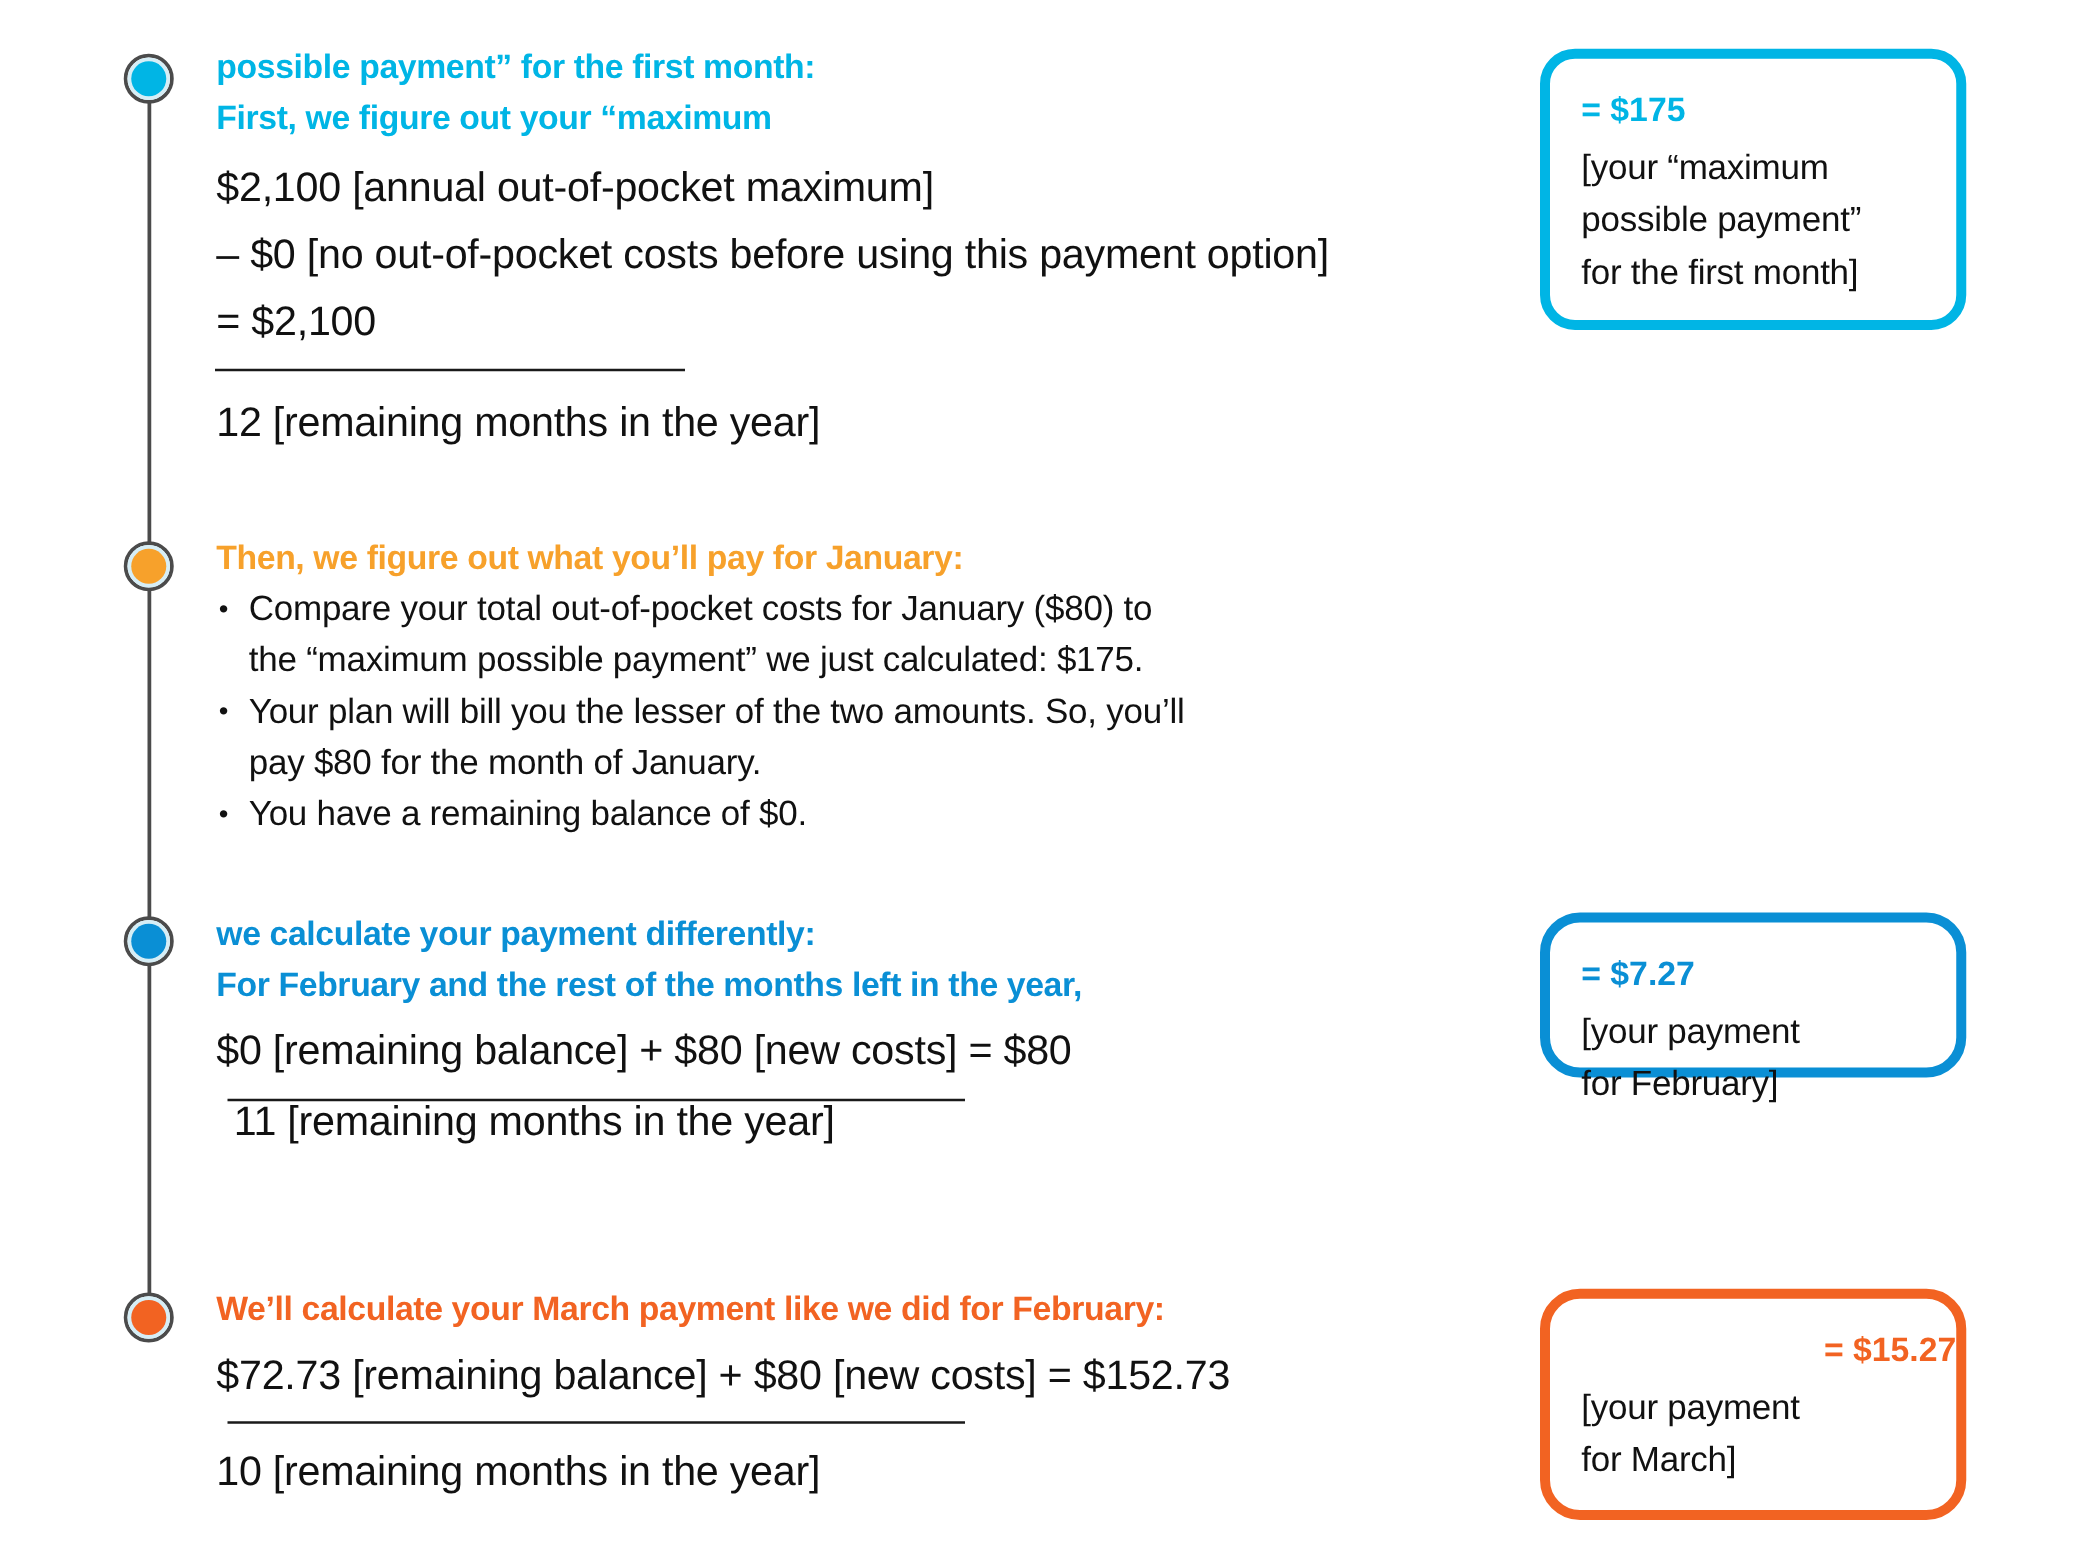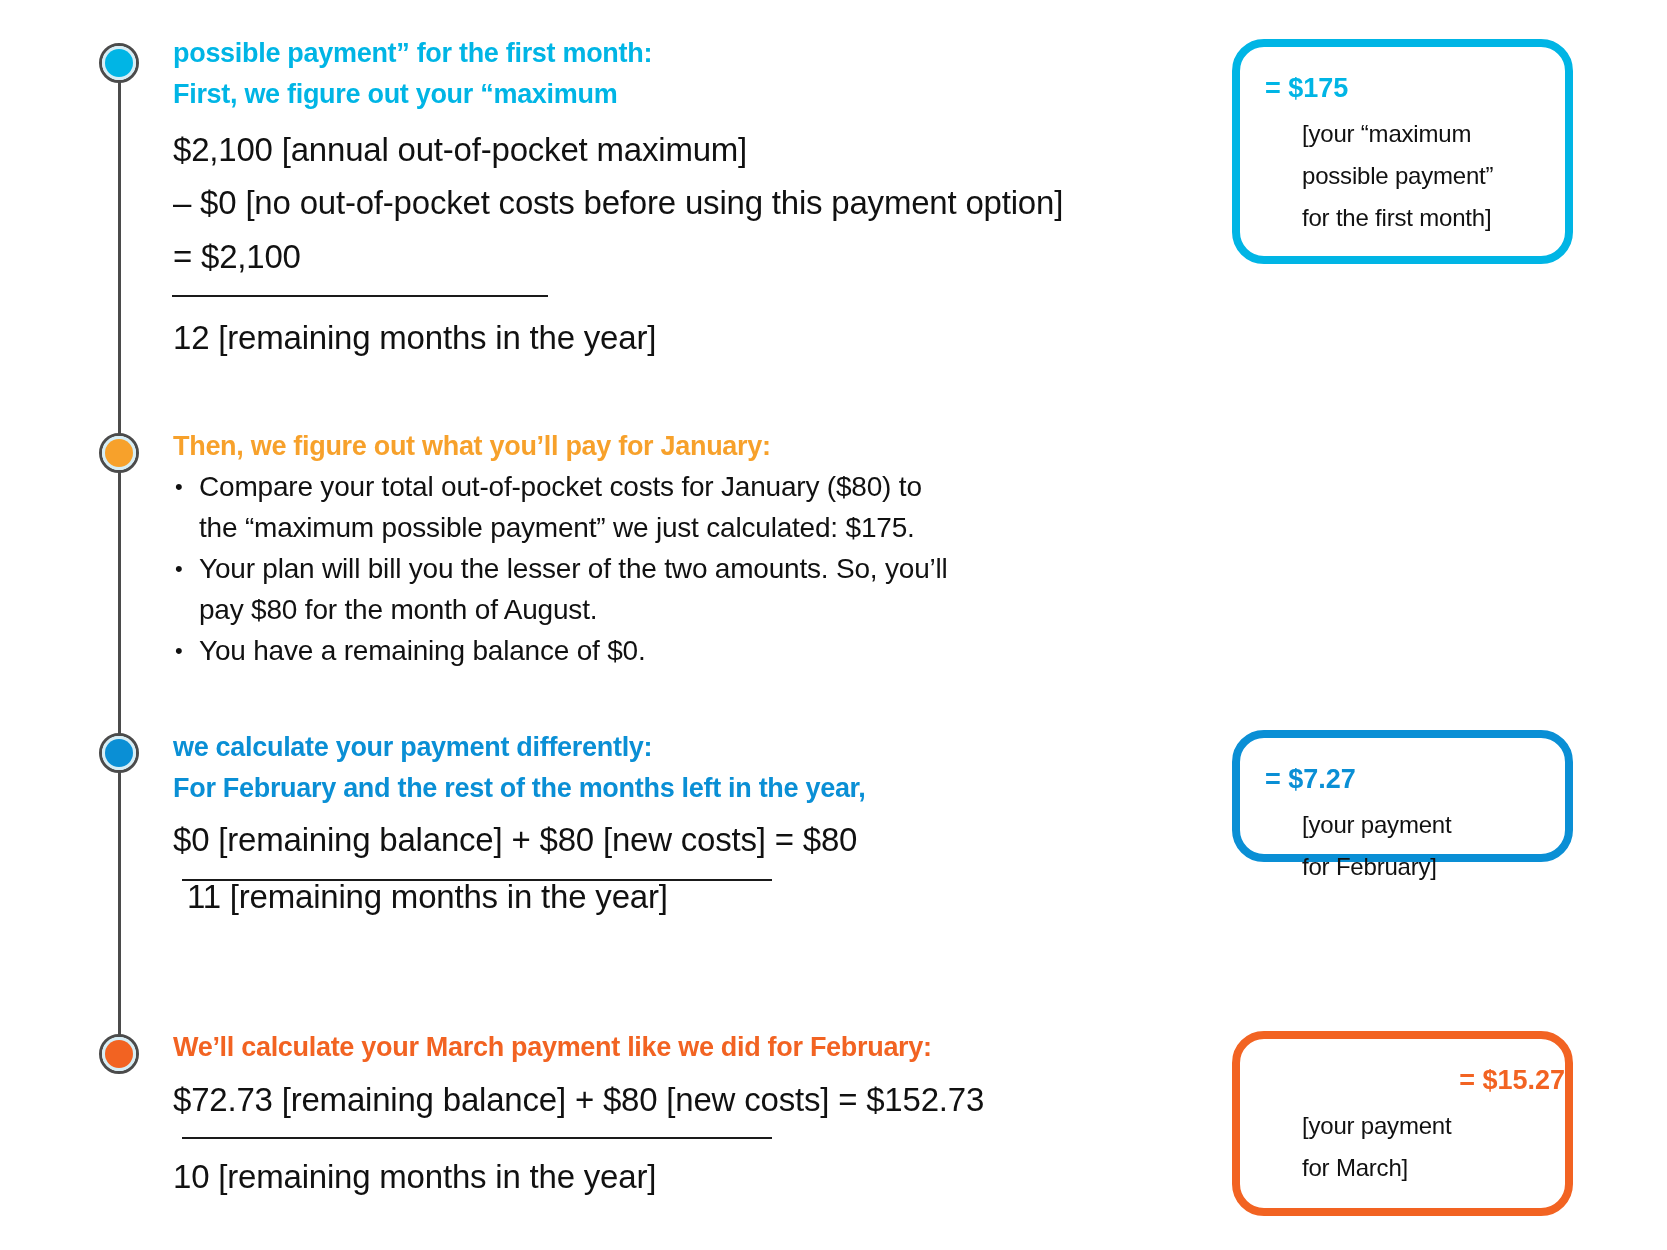--- a/index.html
+++ b/index.html
@@ -13,21 +13,21 @@
     .heading { position: absolute; left: 173px; font-weight: bold; font-size: 27px; line-height: 41px;
                letter-spacing: -0.3px; white-space: nowrap; margin: 0; }
     .body-line { position: absolute; left: 173px; font-size: 33px; line-height: 34px; white-space: nowrap; letter-spacing: -0.2px; }
     .rule { position: absolute; height: 2px; background: #1a1a1a; }
     .bullets { position: absolute; left: 173px; top: 466px; margin: 0; padding: 0; list-style: none; }
     .bullets li { position: relative; padding-left: 26px; font-size: 28px; line-height: 41px; letter-spacing: -0.2px; white-space: nowrap; }
     .bullets li .bullet-dot { position: absolute; left: 2px; top: 0; font-size: 22px; }
     .result-box { position: absolute; left: 1232px; width: 341px; border: 8px solid; border-radius: 32px;
                   box-sizing: border-box; padding: 24px 0 0 25px; }
     .result-value { font-weight: bold; font-size: 27px; line-height: 34px; display: block; margin-bottom: 8px; }
-    .result-caption { font-size: 24px; line-height: 42px; color: #111; display: block; white-space: pre-line; letter-spacing: -0.2px; margin-left: 37px; }
+    .result-caption { font-size: 28px; line-height: 42px; color: #111; display: block; white-space: pre-line; letter-spacing: -0.2px; }
   </style>
 </head>
 <body>
 
 <div class="timeline-line"></div>
 
 <div class="node" style="left:99px; top:43px;">
     <div class="dot" style="background:#00b5e5;"></div>
   </div>
 <div class="node" style="left:99px; top:433px;">
@@ -43,42 +43,42 @@
 <section>
   <h2 class="heading" style="top:33px; color:#00b5e5;">
     <span style="display:block">possible payment” for the first month:</span>
     <span style="display:block">First, we figure out your “maximum</span>
   </h2>
   <div class="body-line" style="top:133px;">$2,100 [annual out-of-pocket maximum]</div>
   <div class="body-line" style="top:186px;">– $0 [no out-of-pocket costs before using this payment option]</div>
   <div class="body-line" style="top:240px;">= $2,100</div>
   <div class="rule" style="left:172px; top:295px; width:376px;"></div>
   <div class="body-line" style="top:321px;">12 [remaining months in the year]</div>
-  <div class="result-box" style="top:39px; height:225px; border-color:#00b5e5;">
+  <div class="result-box" style="top:39px; height:225px; border-color:#00b5e5;border-radius:28px;">
     <span class="result-value" style="color:#00b5e5;">= $175</span>
     <span class="result-caption">[your “maximum
 possible payment”
 for the first month]</span>
   </div>
 </section>
 
 <section>
   <h2 class="heading" style="top:426px; color:#f7a12b;">
     <span>Then, we figure out what you’ll pay for January:</span>
   </h2>
   <ul class="bullets">
     <li>
       <span class="bullet-dot">•</span>
       <span style="display:block">Compare your total out-of-pocket costs for January ($80) to</span>
       <span style="display:block">the “maximum possible payment” we just calculated: $175.</span>
     </li>
     <li>
       <span class="bullet-dot">•</span>
       <span style="display:block">Your plan will bill you the lesser of the two amounts. So, you’ll</span>
-      <span style="display:block">pay $80 for the month of August.</span>
+      <span style="display:block">pay $80 for the month of January.</span>
     </li>
     <li>
       <span class="bullet-dot">•</span>
       <span style="display:block">You have a remaining balance of $0.</span>
     </li>
   </ul>
 </section>
 
 <section>
   <h2 class="heading" style="top:727px; color:#0a8fd5;">

